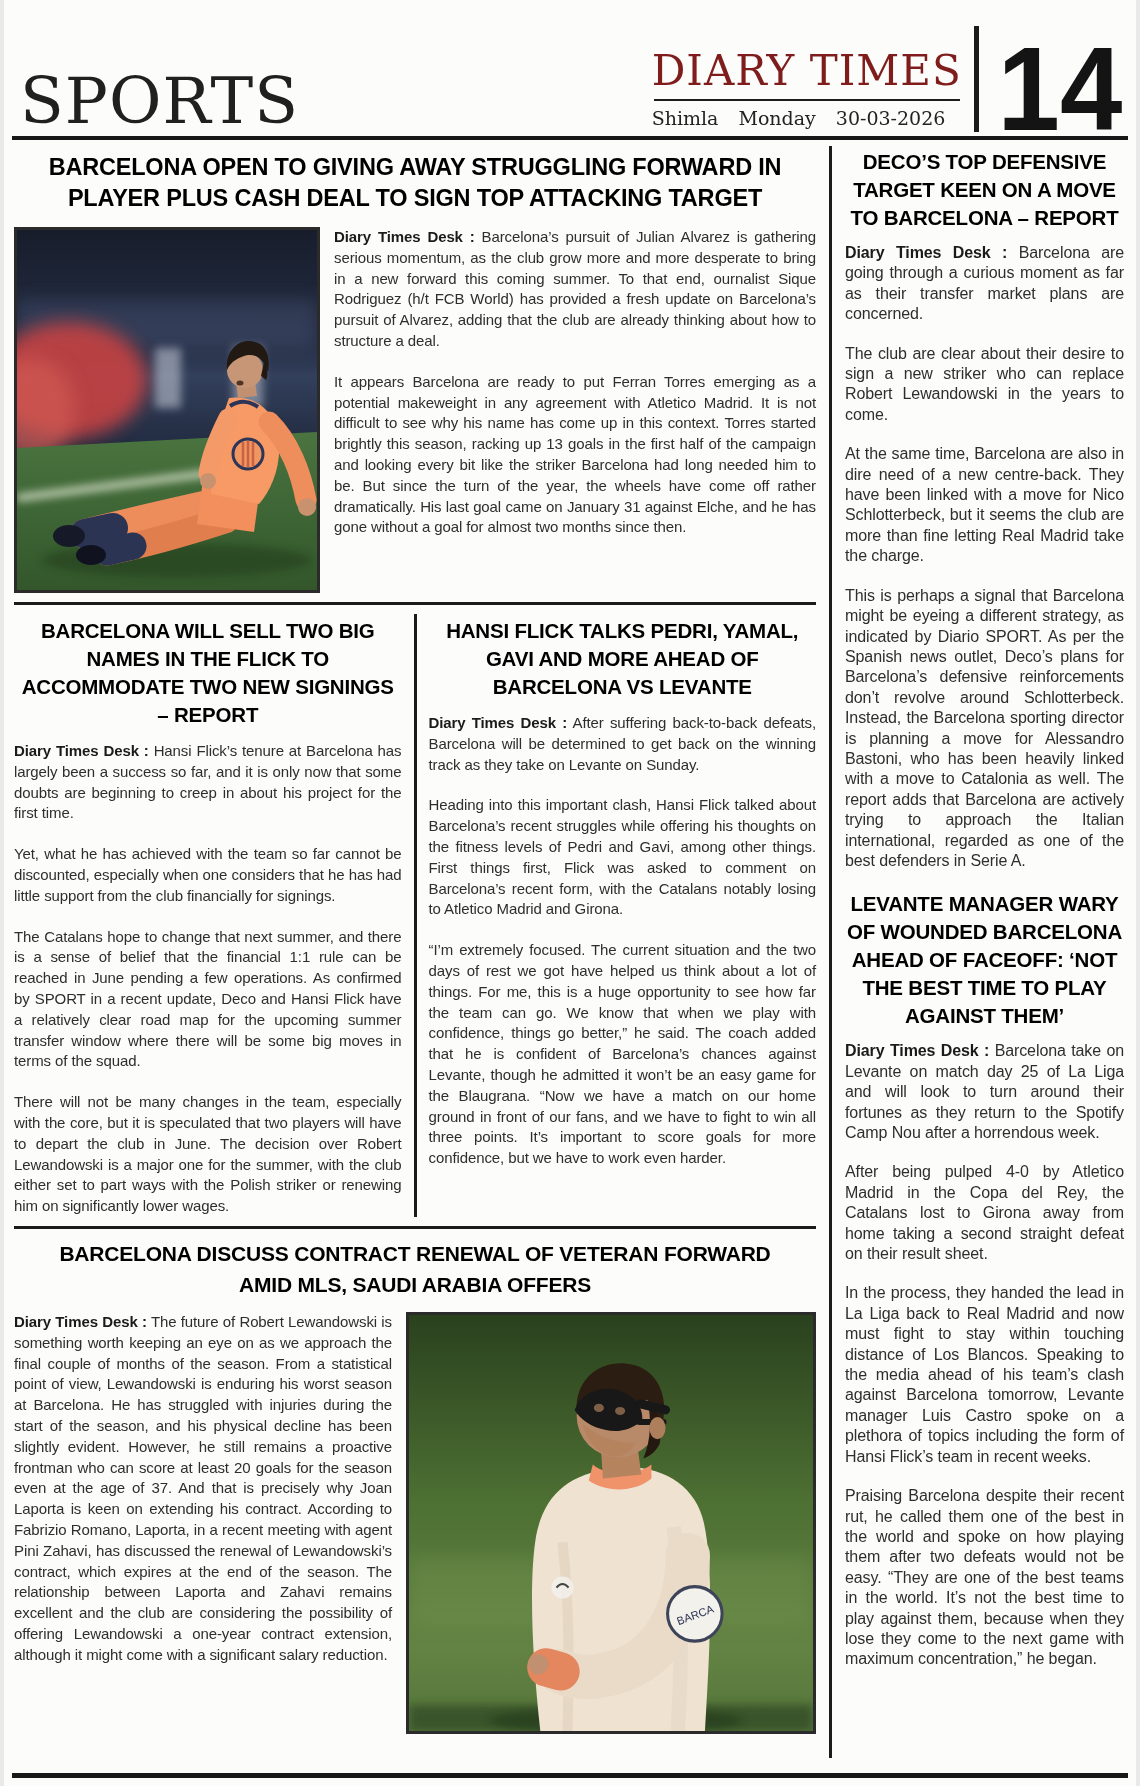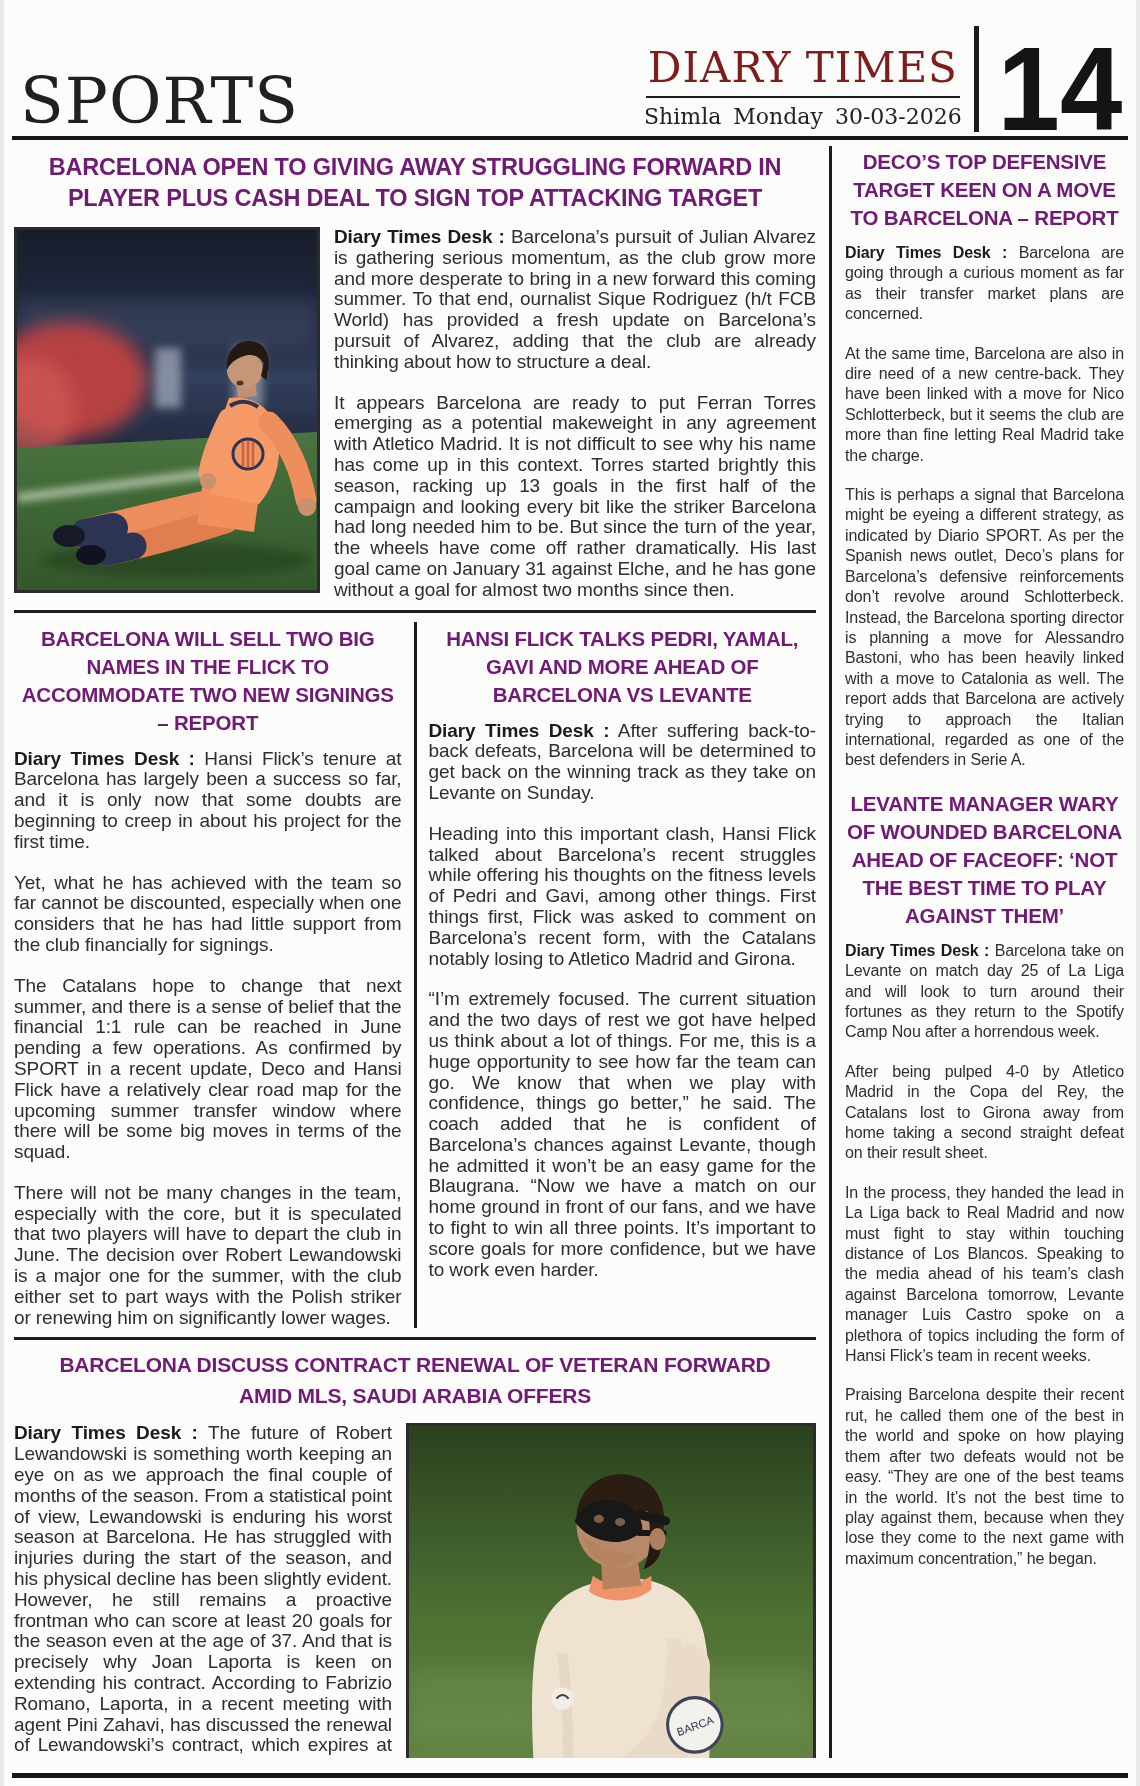--- a/index.html
+++ b/index.html
@@ -7,36 +7,36 @@
   .page{width:1132px;height:1786px;margin:0 auto;background:#fcfcfa;position:relative;overflow:hidden;
         font-family:"Liberation Sans",sans-serif;color:#2e2e2e}
   
   .page-header{display:flex;justify-content:space-between;align-items:flex-end;
                height:136px;padding:14px 14px 4px 16px}
   .section-title{font-family:"DejaVu Serif",serif;font-size:64px;line-height:.95;letter-spacing:1px;color:#20201f}
   .header-right{display:flex;align-items:flex-end;gap:12px}
   .masthead{text-align:center;padding-bottom:3px}
   .masthead-title{font-family:"DejaVu Serif",serif;font-size:42px;line-height:1;letter-spacing:1px;color:#7f1d1d}
   .masthead-rule{height:2px;background:#1c1c1c;margin:7px 2px 6px}
-  .dateline{font-family:"DejaVu Serif",serif;font-size:22px;display:flex;gap:12px;color:#222}
+  .dateline{font-family:"DejaVu Serif",serif;font-size:19px;display:flex;gap:20px;color:#222}
   .header-bar{width:5px;height:106px;background:#1b1b1b}
   .page-number{font-weight:700;font-size:118px;line-height:.82;color:#141414;
                transform:scaleX(.95);transform-origin:right bottom;margin-bottom:-6px}
   .header-rule{height:4px;background:#181818;margin:0 8px}
   
   .content{display:grid;grid-template-columns:802px 3px 1fr;column-gap:13px;
            padding:6px 12px 0 10px;height:1618px;overflow:hidden}
   .vdivider{background:#1b1b1b}
   .rule{height:3px;background:#1b1b1b;margin:9px 0}
   
-  h1,h2{font-weight:700;color:#701a75;letter-spacing:-.2px}
+  h1,h2{font-weight:700;color:#000000;letter-spacing:-.2px}
   .h-lead{font-size:23.5px;line-height:31px;text-align:center;margin:6px 22px 13px}
   .h-col{font-size:20.5px;line-height:28px;text-align:center;margin:3px 5px 12px}
   .h-bottom{font-size:21px;line-height:31px;text-align:center;margin:2px 28px 12px}
-  .body-text p{font-size:19px;line-height:20.8px;text-align:justify;margin:0 0 20px;letter-spacing:-.1px}
+  .body-text p{font-size:15px;line-height:20.8px;text-align:justify;margin:0 0 20px;letter-spacing:-.1px}
   .body-text p:last-child{margin-bottom:0}
   .byline{font-weight:700;color:#1b1b1b}
   
   .lead-body{display:flex;gap:14px}
   .photo{border:3px solid #2b2b2b;line-height:0;background:#9aa;flex:none;overflow:hidden}
   .lead-photo{width:306px;height:366px}
   
   .mid-row{display:grid;grid-template-columns:1fr 3px 1fr;column-gap:12px}
   
   .bottom-body{display:flex;gap:14px}
@@ -220,20 +220,21 @@
       </article>
     </main>
 
     <div class="vdivider"></div>
 
     <aside class="right-col">
       <article>
         <h2 class="h-col">DECO’S TOP DEFENSIVE TARGET KEEN ON A MOVE TO BARCELONA – REPORT</h2>
         <div class="body-text">
           <p><strong class="byline">Diary Times Desk :</strong> <span>Barcelona are going through a curious moment as far as their transfer market plans are concerned.</span></p>
+          <p>The club are clear about their desire to sign a new striker who can replace Robert Lewandowski in the years to come.</p>
           <p>At the same time, Barcelona are also in dire need of a new centre-back. They have been linked with a move for Nico Schlotterbeck, but it seems the club are more than fine letting Real Madrid take the charge.</p>
           <p>This is perhaps a signal that Barcelona might be eyeing a different strategy, as indicated by Diario SPORT. As per the Spanish news outlet, Deco’s plans for Barcelona’s defensive reinforcements don’t revolve around Schlotterbeck. Instead, the Barcelona sporting director is planning a move for Alessandro Bastoni, who has been heavily linked with a move to Catalonia as well. The report adds that Barcelona are actively trying to approach the Italian international, regarded as one of the best defenders in Serie A.</p>
         </div>
       </article>
       <article>
         <h2 class="h-col second">LEVANTE MANAGER WARY OF WOUNDED BARCELONA AHEAD OF FACEOFF: ‘NOT THE BEST TIME TO PLAY AGAINST THEM’</h2>
         <div class="body-text">
           <p><strong class="byline">Diary Times Desk :</strong> <span>Barcelona take on Levante on match day 25 of La Liga and will look to turn around their fortunes as they return to the Spotify Camp Nou after a horrendous week.</span></p>
           <p>After being pulped 4-0 by Atletico Madrid in the Copa del Rey, the Catalans lost to Girona away from home taking a second straight defeat on their result sheet.</p>
           <p>In the process, they handed the lead in La Liga back to Real Madrid and now must fight to stay within touching distance of Los Blancos. Speaking to the media ahead of his team’s clash against Barcelona tomorrow, Levante manager Luis Castro spoke on a plethora of topics including the form of Hansi Flick’s team in recent weeks.</p>

